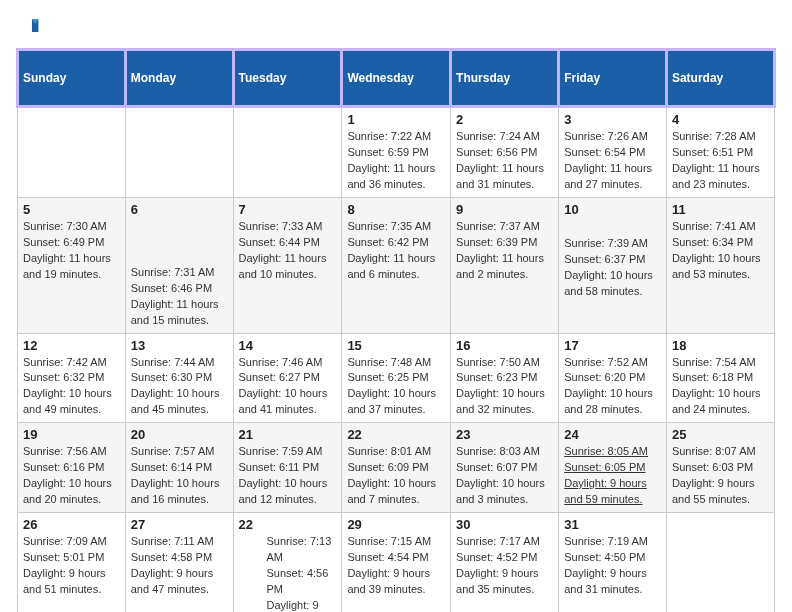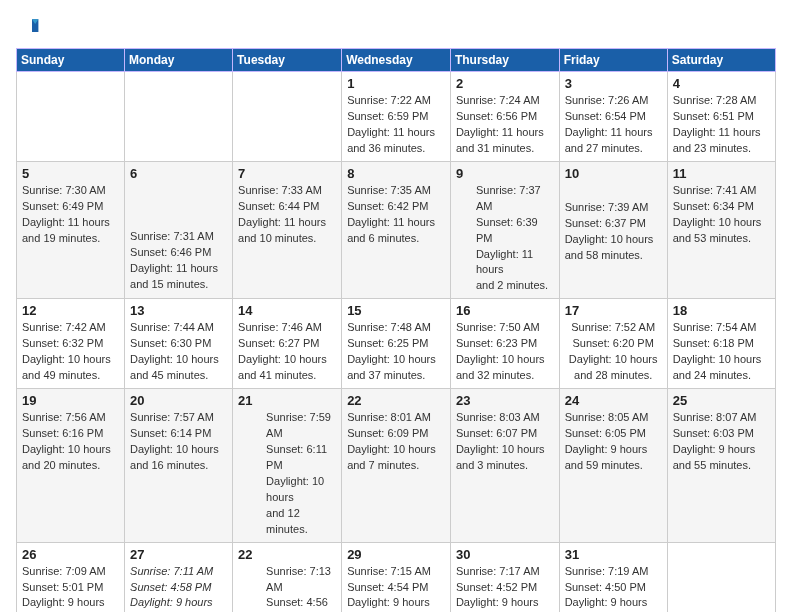--- a/index.html
+++ b/index.html
@@ -47,25 +47,25 @@
       color: #444;
     }
     .calendar {
       width: 100%;
       border-collapse: collapse;
       font-size: 11px;
     }
     .calendar thead th {
       background: #1a5fa8;
       color: #fff;
-      padding: 4px 4px;
+      padding: 20px 4px;
       text-align: left;
       font-size: 12px;
       font-weight: bold;
-      border: 1px solid #c4b5fd;
+      border: 3px solid #c4b5fd;
     }
     .calendar tbody td {
       vertical-align: top;
       border: 1px solid #ccc;
       padding: 4px 5px;
       width: 110px;
       min-height: 80px;
       color: #333;
     }
     .calendar tbody tr:nth-child(odd) td {
@@ -180,21 +180,21 @@
         </td>
         <td>
           <span class="day-number">8</span>
           <div class="day-info" style="white-space: pre-line;">Sunrise: 7:35 AM
 Sunset: 6:42 PM
 Daylight: 11 hours
 and 6 minutes.</div>
         </td>
         <td>
           <span class="day-number">9</span>
-          <div class="day-info" style="white-space: pre-line; margin-left: 20px;">Sunrise: 7:37 AM
+          <div class="day-info" style="white-space: pre-line;">Sunrise: 7:37 AM
 Sunset: 6:39 PM
 Daylight: 11 hours
 and 2 minutes.</div>
         </td>
         <td>
           <span class="day-number">10</span>
           <div class="day-info" style="white-space: pre-line; margin-top: 19px;">Sunrise: 7:39 AM
 Sunset: 6:37 PM
 Daylight: 10 hours
 and 58 minutes.</div>
@@ -238,21 +238,21 @@
         </td>
         <td>
           <span class="day-number">16</span>
           <div class="day-info" style="white-space: pre-line;">Sunrise: 7:50 AM
 Sunset: 6:23 PM
 Daylight: 10 hours
 and 32 minutes.</div>
         </td>
         <td>
           <span class="day-number">17</span>
-          <div class="day-info" style="white-space: pre-line; text-align: center;">Sunrise: 7:52 AM
+          <div class="day-info" style="white-space: pre-line;">Sunrise: 7:52 AM
 Sunset: 6:20 PM
 Daylight: 10 hours
 and 28 minutes.</div>
         </td>
         <td>
           <span class="day-number">18</span>
           <div class="day-info" style="white-space: pre-line;">Sunrise: 7:54 AM
 Sunset: 6:18 PM
 Daylight: 10 hours
 and 24 minutes.</div>
@@ -268,42 +268,42 @@
         </td>
         <td>
           <span class="day-number">20</span>
           <div class="day-info" style="white-space: pre-line;">Sunrise: 7:57 AM
 Sunset: 6:14 PM
 Daylight: 10 hours
 and 16 minutes.</div>
         </td>
         <td>
           <span class="day-number">21</span>
-          <div class="day-info" style="white-space: pre-line; margin-left: 28px;">Sunrise: 7:59 AM
+          <div class="day-info" style="white-space: pre-line;">Sunrise: 7:59 AM
 Sunset: 6:11 PM
 Daylight: 10 hours
 and 12 minutes.</div>
         </td>
         <td>
           <span class="day-number">22</span>
           <div class="day-info" style="white-space: pre-line;">Sunrise: 8:01 AM
 Sunset: 6:09 PM
 Daylight: 10 hours
 and 7 minutes.</div>
         </td>
         <td>
           <span class="day-number">23</span>
           <div class="day-info" style="white-space: pre-line;">Sunrise: 8:03 AM
 Sunset: 6:07 PM
 Daylight: 10 hours
 and 3 minutes.</div>
         </td>
         <td>
           <span class="day-number">24</span>
-          <div class="day-info" style="white-space: pre-line;">Sunrise: 8:05 AM
+          <div class="day-info" style="white-space: pre-line; text-decoration: underline;">Sunrise: 8:05 AM
 Sunset: 6:05 PM
 Daylight: 9 hours
 and 59 minutes.</div>
         </td>
         <td>
           <span class="day-number">25</span>
           <div class="day-info" style="white-space: pre-line;">Sunrise: 8:07 AM
 Sunset: 6:03 PM
 Daylight: 9 hours
 and 55 minutes.</div>
@@ -312,21 +312,21 @@
       <tr>
         <td>
           <span class="day-number">26</span>
           <div class="day-info" style="white-space: pre-line;">Sunrise: 7:09 AM
 Sunset: 5:01 PM
 Daylight: 9 hours
 and 51 minutes.</div>
         </td>
         <td>
           <span class="day-number">27</span>
-          <div class="day-info" style="white-space: pre-line; font-style: italic;">Sunrise: 7:11 AM
+          <div class="day-info" style="white-space: pre-line;">Sunrise: 7:11 AM
 Sunset: 4:58 PM
 Daylight: 9 hours
 and 47 minutes.</div>
         </td>
         <td>
           <span class="day-number">22</span>
           <div class="day-info" style="white-space: pre-line; margin-left: 28px;">Sunrise: 7:13 AM
 Sunset: 4:56 PM
 Daylight: 9 hours
 and 43 minutes.</div>

